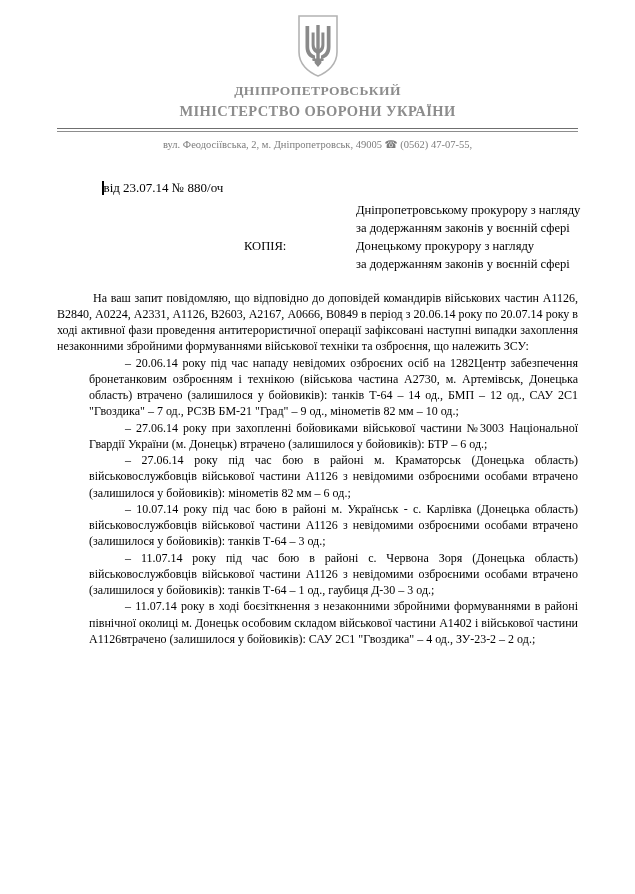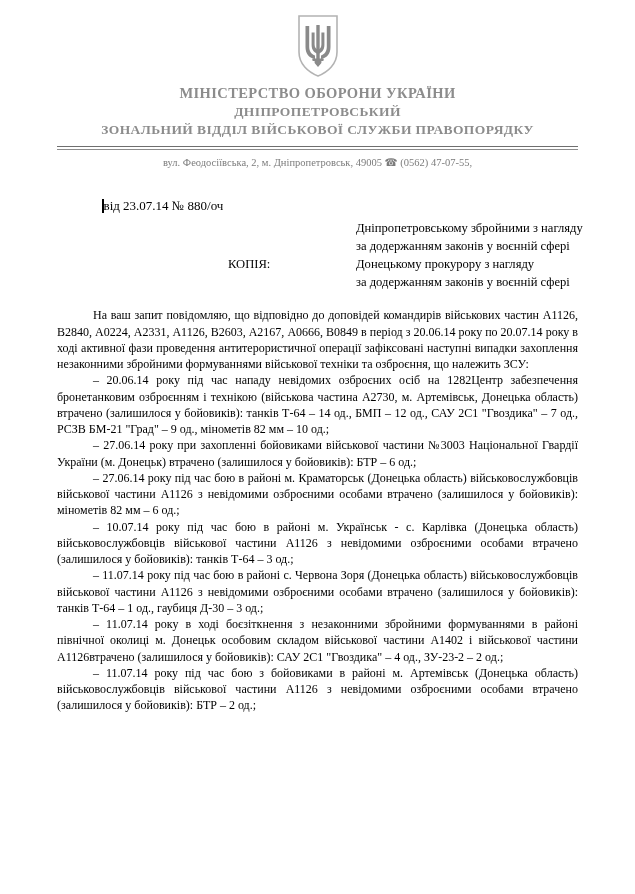--- a/index.html
+++ b/index.html
@@ -87,21 +87,21 @@
   .addressee {
     margin-top: 6px;
     margin-left: 228px;
     position: relative;
     font-size: 12.6px;
     line-height: 1.42;
     width: 350px;
   }
   .addressee .copy-label {
     position: absolute;
-    left: 0px;
+    left: 16px;
     top: 36px;
     font-size: 12.6px;
   }
   .addressee .lines {
     margin-left: 128px;
   }
   .addressee .lines div {
     white-space: nowrap;
   }
 
@@ -113,20 +113,21 @@
     line-height: 1.355;
     text-align: justify;
     text-justify: inter-word;
   }
   .body p {
     margin: 0 0 0 0;
     text-indent: 36px;
   }
   .body p.dash {
     text-indent: 36px;
+    margin-left: 32px;
   }
 </style>
 </head>
 <body>
 
 <div class="page">
 
   <div class="letterhead">
 
     <div class="emblem-wrap">
@@ -140,52 +141,50 @@
                    C31.4 43.8 34.5 39.4 34.5 33 Z"></path>
           <path d="M15.6 18.5 L18.6 18.5 L18.6 30.5 C18.6 33.6 20.0 35.0 22 35.6
                    C24.0 35.0 25.4 33.6 25.4 30.5 L25.4 18.5 L28.4 18.5 L28.4 31
                    C28.4 36.2 25.6 38.9 22 39.9 C18.4 38.9 15.6 36.2 15.6 31 Z"></path>
           <path d="M18.6 46.5 L25.4 46.5 L25.4 49 L22 53 L18.6 49 Z"></path>
           <rect x="16.4" y="44.6" width="11.2" height="2.3" rx="0.6"></rect>
         </g>
       </svg>
     </div>
 
+    <div class="org-line l2">ДНІПРОПЕТРОВСЬКИЙ</div>
     <div class="org-line l1">МІНІСТЕРСТВО ОБОРОНИ УКРАЇНИ</div>
-    <div class="org-line l2">ДНІПРОПЕТРОВСЬКИЙ</div>
-    <div class="org-line l3">ЗОНАЛЬНИЙ ВІДДІЛ ВІЙСЬКОВОЇ СЛУЖБИ ПРАВОПОРЯДКУ</div>
 
     <div class="rules">
       <div class="rule-thick"></div>
       <div class="rule-thin"></div>
     </div>
 
     <div class="contact">
       <div>вул. Феодосіївська, 2, м. Дніпропетровськ, 49005 ☎ (0562) 47-07-55,</div>
     </div>
   </div>
 
   <div class="refline">
     <span class="caret"></span><span>від 23.07.14 № 880/оч</span>
   </div>
 
   <div class="addressee">
     <div class="copy-label">КОПІЯ:</div>
     <div class="lines">
-      <div>Дніпропетровському збройними з нагляду</div>
+      <div>Дніпропетровському прокурору з нагляду</div>
       <div>за додержанням законів у воєнній сфері</div>
       <div>Донецькому прокурору з нагляду</div>
       <div>за додержанням законів у воєнній сфері</div>
     </div>
   </div>
 
   <div class="body">
     <p>На ваш запит повідомляю, що відповідно до доповідей командирів військових частин А1126, В2840, А0224, А2331, А1126, В2603, А2167, А0666, В0849 в період з 20.06.14 року по 20.07.14 року в ході активної фази проведення антитерористичної операції зафіксовані наступні випадки захоплення незаконними збройними формуваннями військової техніки та озброєння, що належить ЗСУ:</p>
     <p class="dash">–  20.06.14 року під час нападу невідомих озброєних осіб на 1282Центр забезпечення бронетанковим озброєнням і технікою (військова частина А2730, м. Артемівськ, Донецька область) втрачено (залишилося у бойовиків): танків Т-64 – 14 од., БМП – 12 од., САУ 2С1 "Гвоздика" – 7 од., РСЗВ БМ-21 "Град" – 9 од., мінометів 82 мм – 10 од.;</p>
     <p class="dash">–  27.06.14 року при захопленні бойовиками військової частини №3003 Національної Гвардії України (м. Донецьк) втрачено (залишилося у бойовиків): БТР – 6 од.;</p>
     <p class="dash">–  27.06.14 року під час бою в районі м. Краматорськ (Донецька область) військовослужбовців військової частини А1126 з невідомими озброєними особами втрачено (залишилося у бойовиків): мінометів 82 мм – 6 од.;</p>
     <p class="dash">–  10.07.14 року під час бою в районі м. Українськ - с. Карлівка (Донецька область) військовослужбовців військової частини А1126 з невідомими озброєними особами втрачено (залишилося у бойовиків): танків Т-64 – 3 од.;</p>
     <p class="dash">–  11.07.14 року під час бою в районі с. Червона Зоря (Донецька область) військовослужбовців військової частини А1126 з невідомими озброєними особами втрачено (залишилося у бойовиків): танків Т-64 – 1 од., гаубиця Д-30 – 3 од.;</p>
     <p class="dash">–  11.07.14 року в ході боєзіткнення з незаконними збройними формуваннями в районі північної околиці м. Донецьк особовим складом військової частини А1402 і військової частини А1126втрачено (залишилося у бойовиків): САУ 2С1 "Гвоздика" – 4 од., ЗУ-23-2 – 2 од.;</p>
-    <p class="dash">–  11.07.14 року під час бою з бойовиками в районі м. Артемівськ (Донецька область) військовослужбовців військової частини А1126 з невідомими озброєними особами втрачено (залишилося у бойовиків): БТР – 2 од.;</p>
   </div>
 
 </div>
 
 </body></html>

